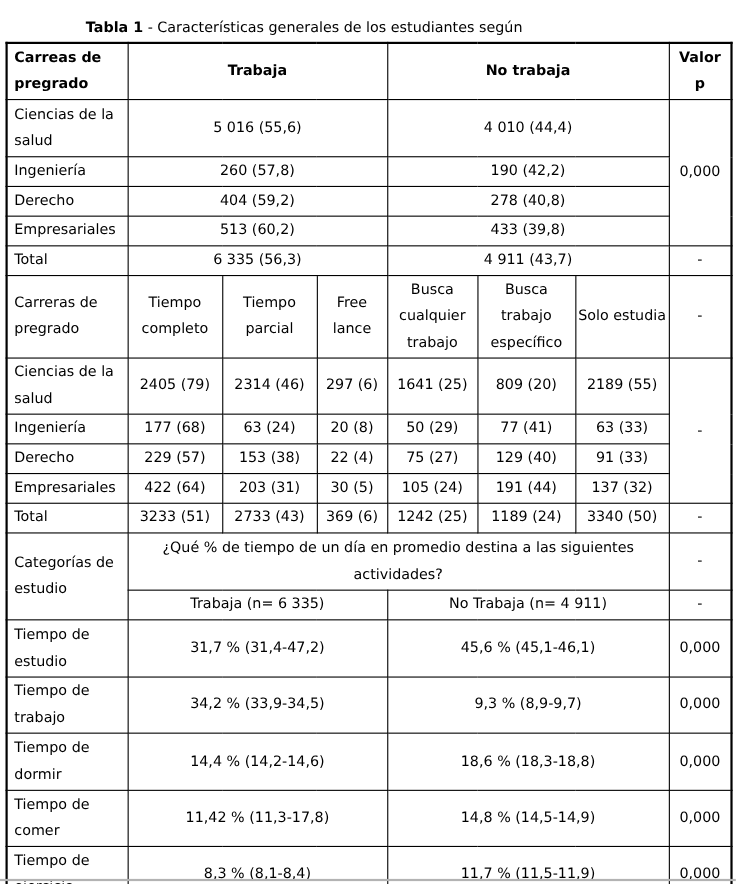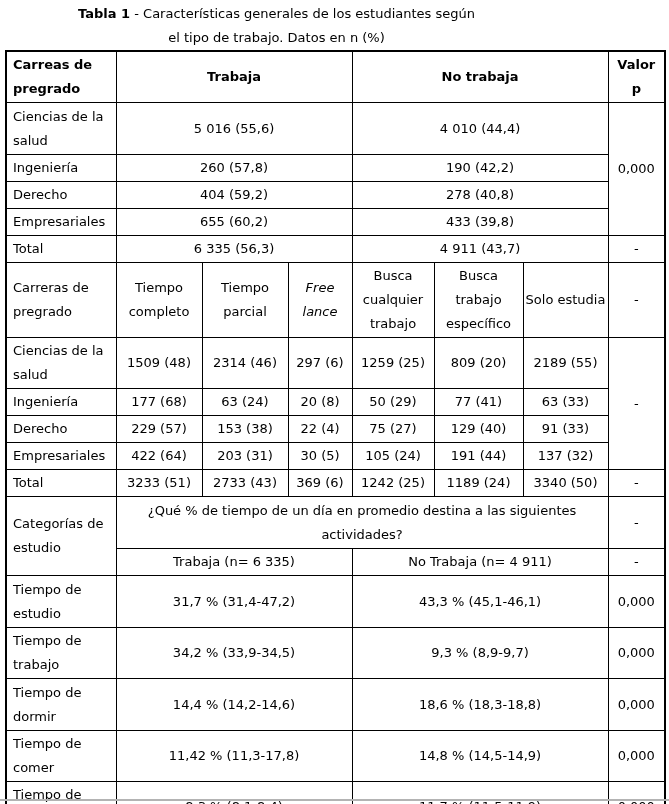--- a/index.html
+++ b/index.html
@@ -9,21 +9,21 @@
     font-family:"DejaVu Sans","Liberation Sans",sans-serif;
     color:#000;
     position:relative;
     overflow:hidden;
   }
   .title{
     width:553px;
     text-align:center;
     font-size:13px;
     line-height:24px;
-    padding-top:2px;
+    padding-top:14px;
   }
   .title .b{font-weight:bold;}
   table{
     border-collapse:collapse;
     margin-left:5px;
     width:659px;
     table-layout:fixed;
     border:2px solid #000;
   }
   td{
@@ -33,34 +33,33 @@
     text-align:center;
     vertical-align:middle;
     padding:1px 2px;
     overflow:hidden;
   }
   td.lbl{
     text-align:left;
     padding-left:6px;
   }
   td.bold{font-weight:bold;}
-  td.ital{font-style:italic;text-align:center;}
+  td.ital{text-align:center;}
   .bottom-rule{
     position:absolute;
     left:0;top:799px;
     width:669px;height:2px;
     background:#b3b3b3;
   }
 </style>
 </head>
 <body>
 
 <div class="title">
   <div><span class="b">Tabla 1</span><span> - Características generales de los estudiantes según</span></div>
-  <div>el tipo de trabajo. Datos en n (%)</div>
 </div>
 
 <table>
   <colgroup>
     <col style="width:110px">
       <col style="width:86px">
       <col style="width:86px">
       <col style="width:64px">
     <col style="width:82px">
       <col style="width:89px">
@@ -87,21 +86,21 @@
     <td colspan="3">260 (57,8)</td>
     <td colspan="3">190 (42,2)</td>
   </tr>
   <tr style="height:25px">
     <td class="lbl">Derecho</td>
     <td colspan="3">404 (59,2)</td>
     <td colspan="3">278 (40,8)</td>
   </tr>
   <tr style="height:25px">
     <td class="lbl">Empresariales</td>
-    <td colspan="3">655 (60,2)</td>
+    <td colspan="3">513 (60,2)</td>
     <td colspan="3">433 (39,8)</td>
   </tr>
   <tr style="height:24px">
     <td class="lbl">Total</td>
     <td colspan="3">6 335 (56,3)</td>
     <td colspan="3">4 911 (43,7)</td>
     <td>-</td>
   </tr>
 
   <tr style="height:74px">
@@ -110,24 +109,24 @@
     <td>Tiempo parcial</td>
     <td class="ital">Free lance</td>
     <td>Busca cualquier trabajo</td>
     <td>Busca trabajo específico</td>
     <td>Solo estudia</td>
     <td>-</td>
   </tr>
 
   <tr style="height:51px">
     <td class="lbl">Ciencias de la salud</td>
-    <td>1509 (48)</td>
+    <td>2405 (79)</td>
     <td>2314 (46)</td>
     <td>297 (6)</td>
-    <td>1259 (25)</td>
+    <td>1641 (25)</td>
     <td>809 (20)</td>
     <td>2189 (55)</td>
     <td rowspan="4">-</td>
   </tr>
   <tr style="height:24px">
     <td class="lbl">Ingeniería</td>
     <td>177 (68)</td>
     <td>63 (24)</td>
     <td>20 (8)</td>
     <td>50 (29)</td>
@@ -169,21 +168,21 @@
     <td>-</td>
   </tr>
   <tr style="height:25px">
     <td colspan="3">Trabaja (n= 6 335)</td>
     <td colspan="3">No Trabaja (n= 4 911)</td>
     <td>-</td>
   </tr>
   <tr style="height:52px">
     <td class="lbl">Tiempo de estudio</td>
     <td colspan="3">31,7 % (31,4-47,2)</td>
-    <td colspan="3">43,3 % (45,1-46,1)</td>
+    <td colspan="3">45,6 % (45,1-46,1)</td>
     <td>0,000</td>
   </tr>
   <tr style="height:51px">
     <td class="lbl">Tiempo de trabajo</td>
     <td colspan="3">34,2 % (33,9-34,5)</td>
     <td colspan="3">9,3 % (8,9-9,7)</td>
     <td>0,000</td>
   </tr>
   <tr style="height:52px">
     <td class="lbl">Tiempo de dormir</td>

